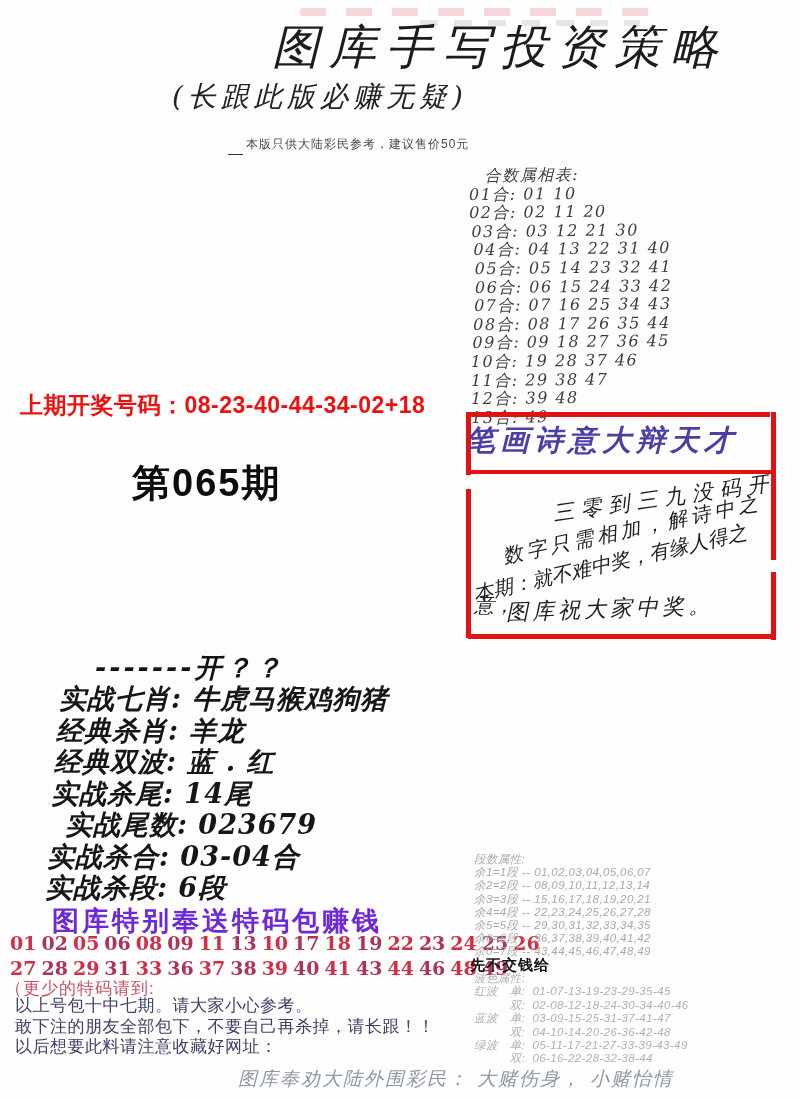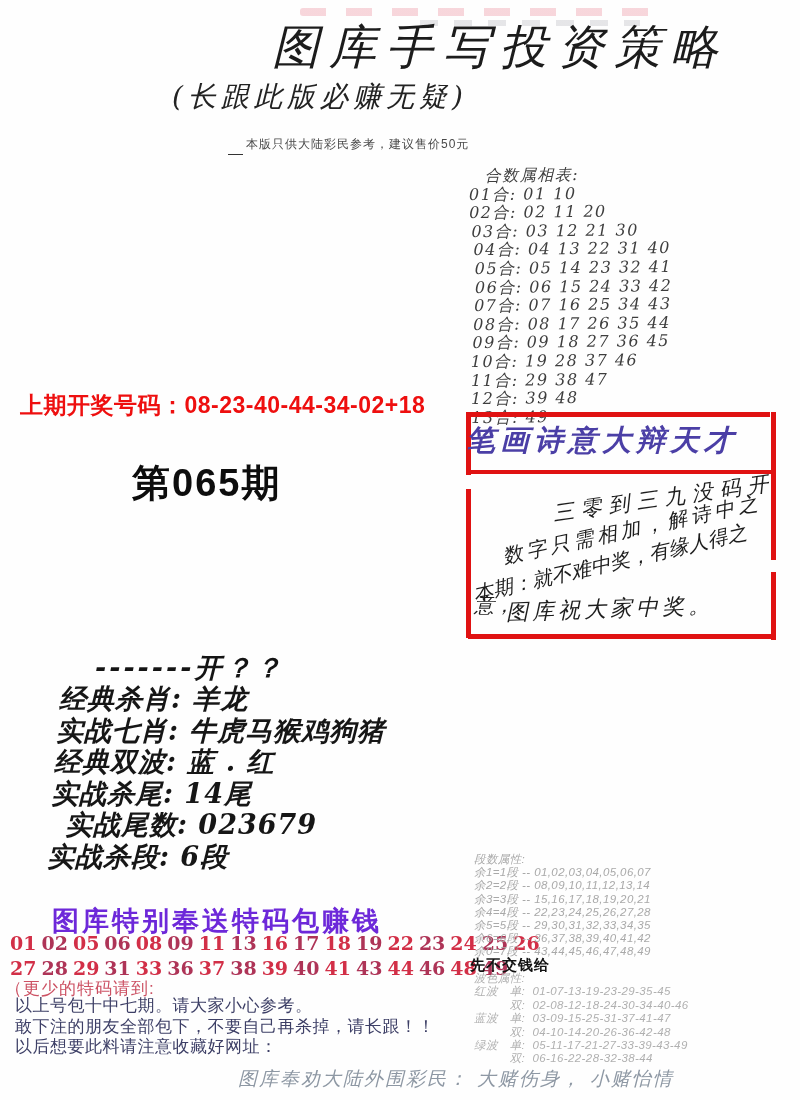--- a/index.html
+++ b/index.html
@@ -138,31 +138,32 @@
   <div class="poem-title">笔画诗意大辩天才</div>
   <div class="arc arc0">三零到三九没码开</div>
   <div class="arc arc1">数字只需相加，解诗中之</div>
   <div class="arc arc2">本期：就不难中奖，有缘人得之</div>
   <div class="arc arc3">意，</div>
   <div class="arc closing">图库祝大家中奖。</div>
 </div>
 
 <div class="abs open-line hand">-------开？？</div>
 <div class="abs pred hand">
+    <span>实战七肖:  牛虎马猴鸡狗猪</span>
     <span>经典杀肖:  羊龙</span>
-    <span>实战七肖:  牛虎马猴鸡狗猪</span>
     <span>经典双波:  蓝 . 红</span>
     <span>实战杀尾:  14尾</span>
     <span>实战尾数:  023679</span>
+    <span>实战杀合:  03-04合</span>
     <span>实战杀段:  6段</span>
   </div>
 
 <div class="abs promo">图库特别奉送特码包赚钱</div>
 
-<div class="abs nums nums-r1"><span>01</span><span>02</span><span>05</span><span>06</span><span>08</span><span>09</span><span>11</span><span>13</span><span>16</span><span>17</span><span>18</span><span>19</span><span>22</span><span>23</span><span>24</span><span>25</span><span>26</span></div>
+<div class="abs nums nums-r1"><span>01</span><span>02</span><span>05</span><span>06</span><span>08</span><span>09</span><span>11</span><span>13</span><span>10</span><span>17</span><span>18</span><span>19</span><span>22</span><span>23</span><span>24</span><span>25</span><span>26</span></div>
 <div class="abs nums nums-r2"><span>27</span><span>28</span><span>29</span><span>31</span><span>33</span><span>36</span><span>37</span><span>38</span><span>39</span><span>40</span><span>41</span><span>43</span><span>44</span><span>46</span><span>48</span><span>49</span></div>
 
 <div class="abs more-note">（更少的特码请到:</div>
 <div class="abs notes">
     <span>以上号包十中七期。请大家小心参考。</span>
     <span>敢下注的朋友全部包下，不要自己再杀掉，请长跟！！</span>
     <span>以后想要此料请注意收藏好网址：</span>
   </div>
 
 <div class="abs duan">

